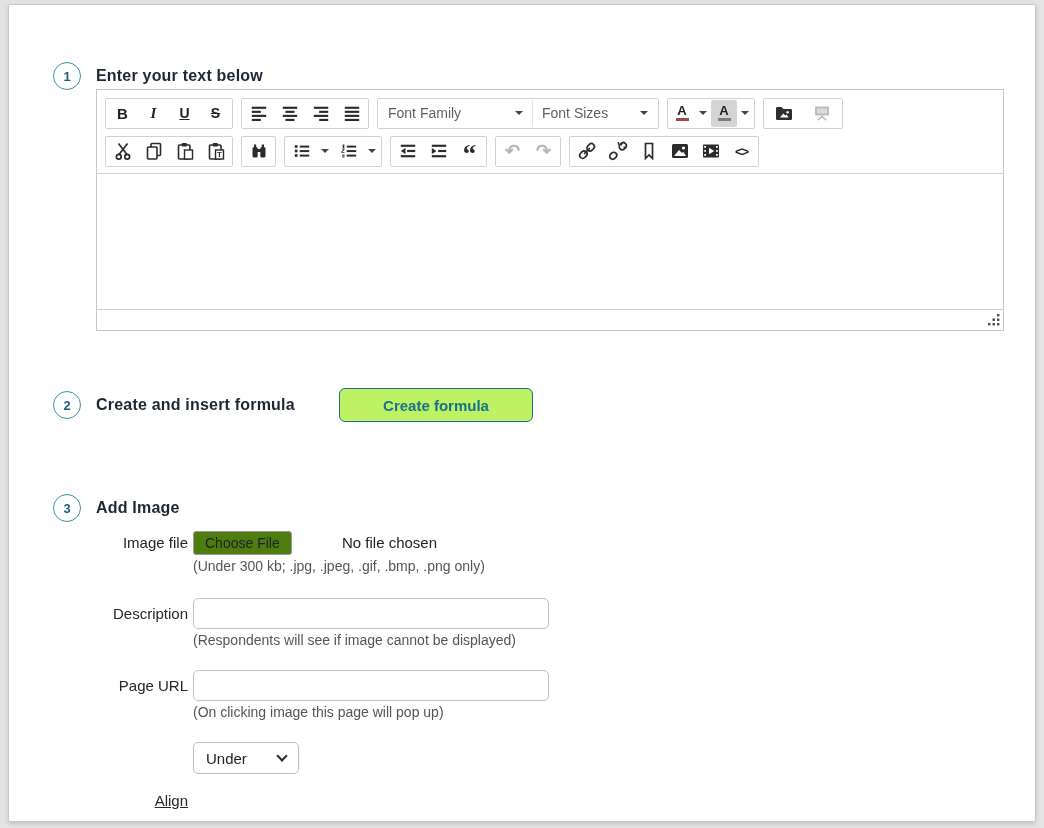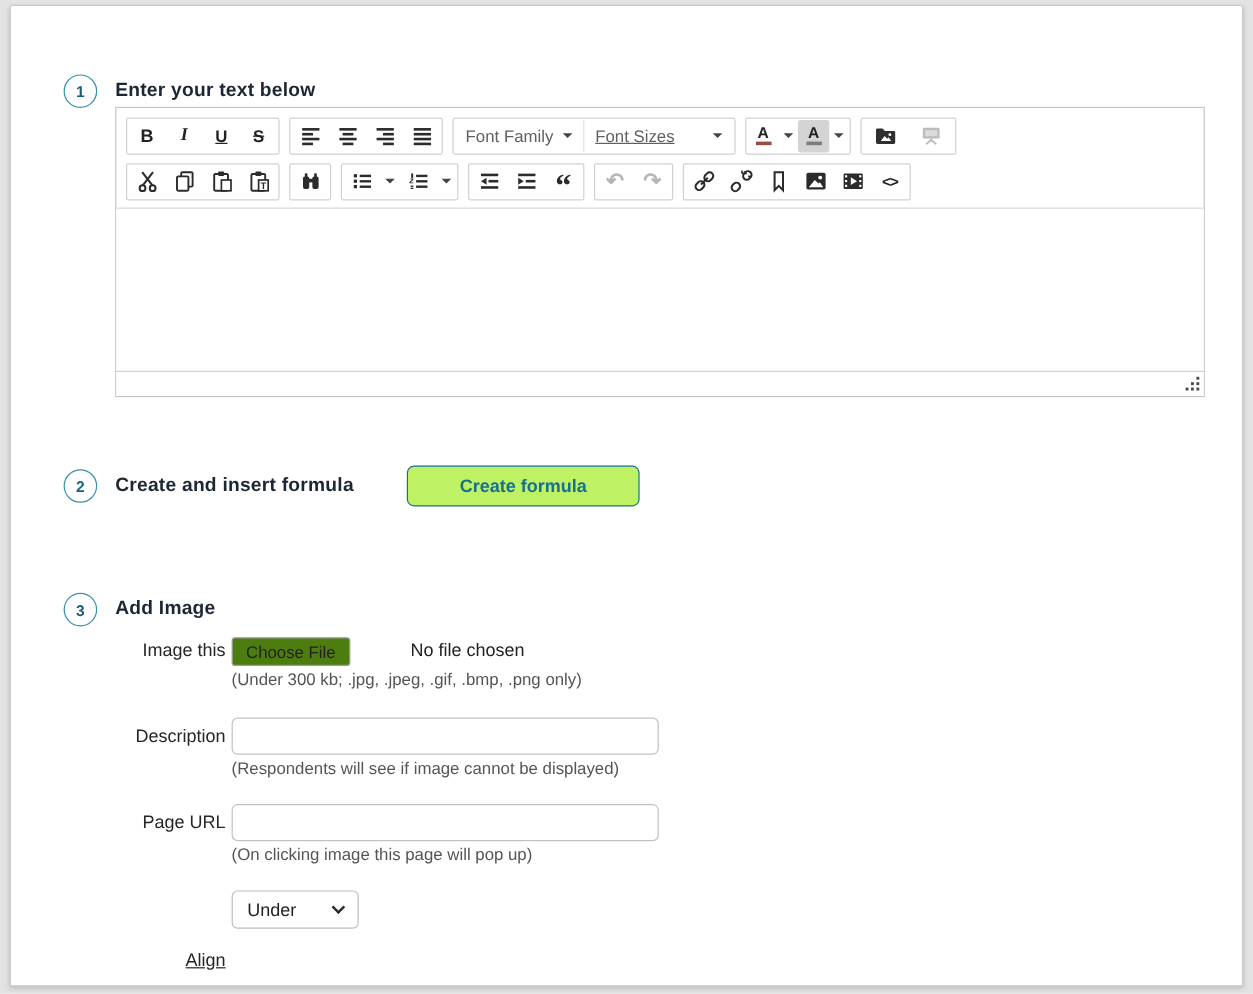--- a/index.html
+++ b/index.html
@@ -23,22 +23,22 @@
   .tb-group { display:flex; align-items:center; border:1px solid #d1d1d1; border-radius:2px;
               background:#fff; padding:1px; margin-right:8px; height:31px; }
   .tb-btn { width:31px; height:27px; display:flex; align-items:center; justify-content:center; cursor:pointer; }
   .tb-btn.wide { width:38px; }
   .tb-btn.pressed { background:#d4d4d4; border-radius:2px; }
   .tb-caret-btn { width:16px; height:27px; display:flex; align-items:center; justify-content:center; cursor:pointer; }
   .caret { width:0; height:0; border-left:4px solid transparent; border-right:4px solid transparent;
            border-top:4.5px solid #444; }
   .tb-listbox { display:flex; align-items:center; justify-content:space-between; height:27px;
                 padding:0 9px; color:#5f5f5f; font-size:14px; cursor:pointer; }
-  .tb-listbox.ff { width:108px; border-right:1px solid #e2e2e2; }
-  .tb-listbox.fs { width:124px;text-decoration:underline; }
+  .tb-listbox.ff { width:154px; border-right:1px solid #e2e2e2; }
+  .tb-listbox.fs { width:124px; }
 
   .g-bold { font-weight:bold; font-size:15px; color:#222; }
   .g-italic { font-family:"Liberation Serif", serif; font-style:italic; font-weight:bold; font-size:15px; color:#222; }
   .g-underline { text-decoration:underline; font-weight:bold; font-size:14px; color:#222; }
   .g-strike { text-decoration:line-through; font-weight:bold; font-size:14px; color:#222; }
   .g-quote { font-family:"Liberation Serif", serif; font-weight:bold; font-size:27px; color:#2b2b2b;
              height:15px; line-height:21px; overflow:hidden; }
   .g-undo { font-size:18px; font-weight:bold; color:#b5b5b5; }
   .g-code { font-weight:bold; font-size:13px; letter-spacing:-1px; color:#222; }
   .fc-a { display:flex; flex-direction:column; align-items:center; }
@@ -396,21 +396,21 @@
     <span>2</span>
   </div>
   <div class="heading" style="left:87px; top:391px;">Create and insert formula</div>
   <button class="formula-btn">Create formula</button>
 
   <div class="step-circle" style="left:44px; top:489px;">
     <span>3</span>
   </div>
   <div class="heading" style="left:87px; top:494px;">Add Image</div>
 
-  <div class="flabel" style="top:529px;">Image this</div>
+  <div class="flabel" style="top:529px;">Image file</div>
   <button class="choose-btn">Choose File</button>
   <div class="nofile">No file chosen</div>
   <div class="hint" style="top:553px;">(Under 300 kb; .jpg, .jpeg, .gif, .bmp, .png only)</div>
 
   <div class="flabel" style="top:600px;">Description</div>
   <input class="text-input" style="top: 593px;" type="text">
   <div class="hint" style="top:627px;">(Respondents will see if image cannot be displayed)</div>
 
   <div class="flabel" style="top:672px;">Page URL</div>
   <input class="text-input" style="top: 665px;" type="text">

